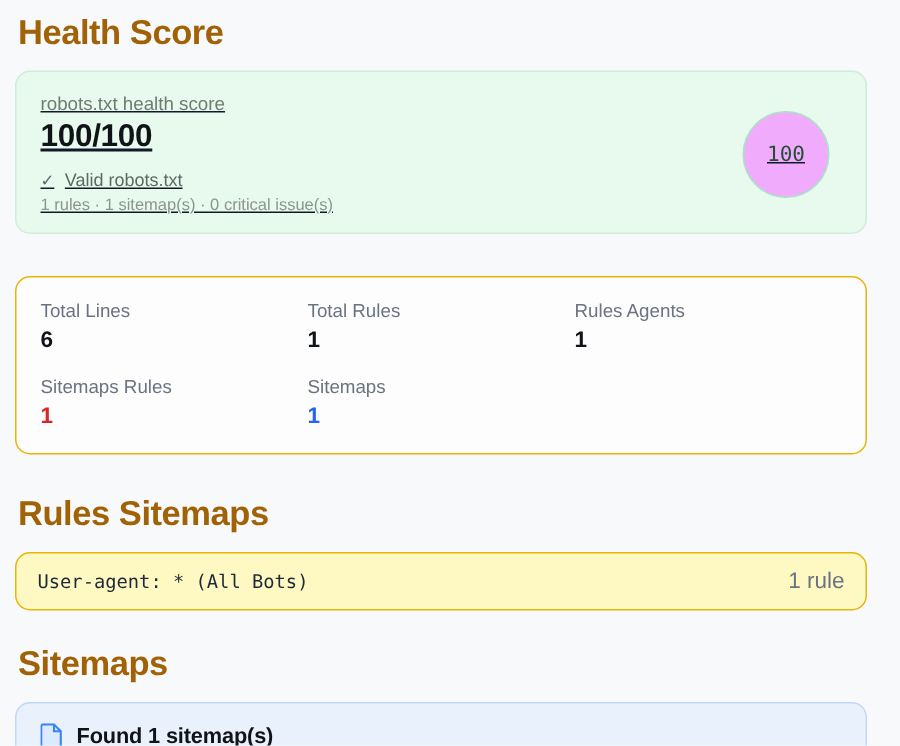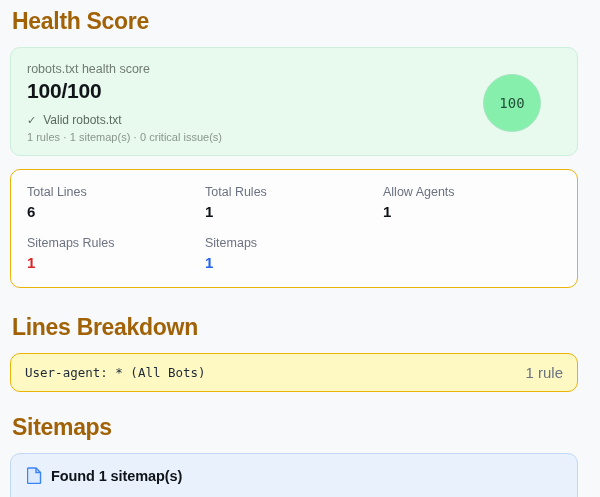--- a/index.html
+++ b/index.html
@@ -23,40 +23,41 @@
   .card {
     border-radius: 10px;
     border: 1px solid #eab308;
     background: #fdfdfe;
   }
 
   
   .health-card {
     background: #e8f9ee;
     border: 1px solid #cdeedb;
-    padding: 14px 36px 12px 16px;
+    padding: 14px 24px 12px 16px;
     display: flex;
     justify-content: space-between;
     align-items: center;
-    margin-bottom: 13px;
+    margin-bottom: 28px;
+    text-decoration: underline;
   }
   .health-label { font-size: 12.5px; color: #707b72; margin-bottom: 3px; }
   .health-score { font-size: 21px; font-weight: 700; color: #101418; letter-spacing: -0.2px; }
   .health-valid {
     margin-top: 10px;
     font-size: 12px;
     color: #5c6b60;
     display: flex; align-items: center; gap: 7px;
   }
   .health-valid .check { font-size: 11px; color: #5c6b60; }
   .health-summary { margin-top: 4px; font-size: 11px; color: #8b968d; }
   .score-badge {
     width: 58px; height: 58px;
     border-radius: 50%;
-    background: #86efac;
+    background: #f0abfc;
     border: 1.5px solid #a5e5c1;
     display: flex; align-items: center; justify-content: center;
     font-family: "DejaVu Sans Mono", monospace;
     font-size: 14px;
     color: #234f38;
     flex-shrink: 0;
   }
 
   
   .stats-card {
@@ -123,34 +124,34 @@
   <div class="card stats-card">
     <div>
       <div class="stat-label">Total Lines</div>
       <div class="stat-value" style="color: rgb(16, 20, 24);">6</div>
     </div>
     <div>
       <div class="stat-label">Total Rules</div>
       <div class="stat-value" style="color: rgb(16, 20, 24);">1</div>
     </div>
     <div>
-      <div class="stat-label">Allow Agents</div>
+      <div class="stat-label">Rules Agents</div>
       <div class="stat-value" style="color: rgb(16, 20, 24);">1</div>
     </div>
     <div>
       <div class="stat-label">Sitemaps Rules</div>
       <div class="stat-value" style="color: rgb(220, 38, 38);">1</div>
     </div>
     <div>
       <div class="stat-label">Sitemaps</div>
       <div class="stat-value" style="color: rgb(37, 99, 235);">1</div>
     </div>
   </div>
 
-  <h1 class="section-heading">Lines Breakdown</h1>
+  <h1 class="section-heading">Rules Sitemaps</h1>
 
   <div class="card rules-card">
     <span class="rule-entry">User-agent: * (All Bots)</span>
     <span class="rule-count">1 rule</span>
   </div>
 
   <h1 class="section-heading">Sitemaps</h1>
 
   <div class="card sitemap-card">
     <div class="sitemap-head">

